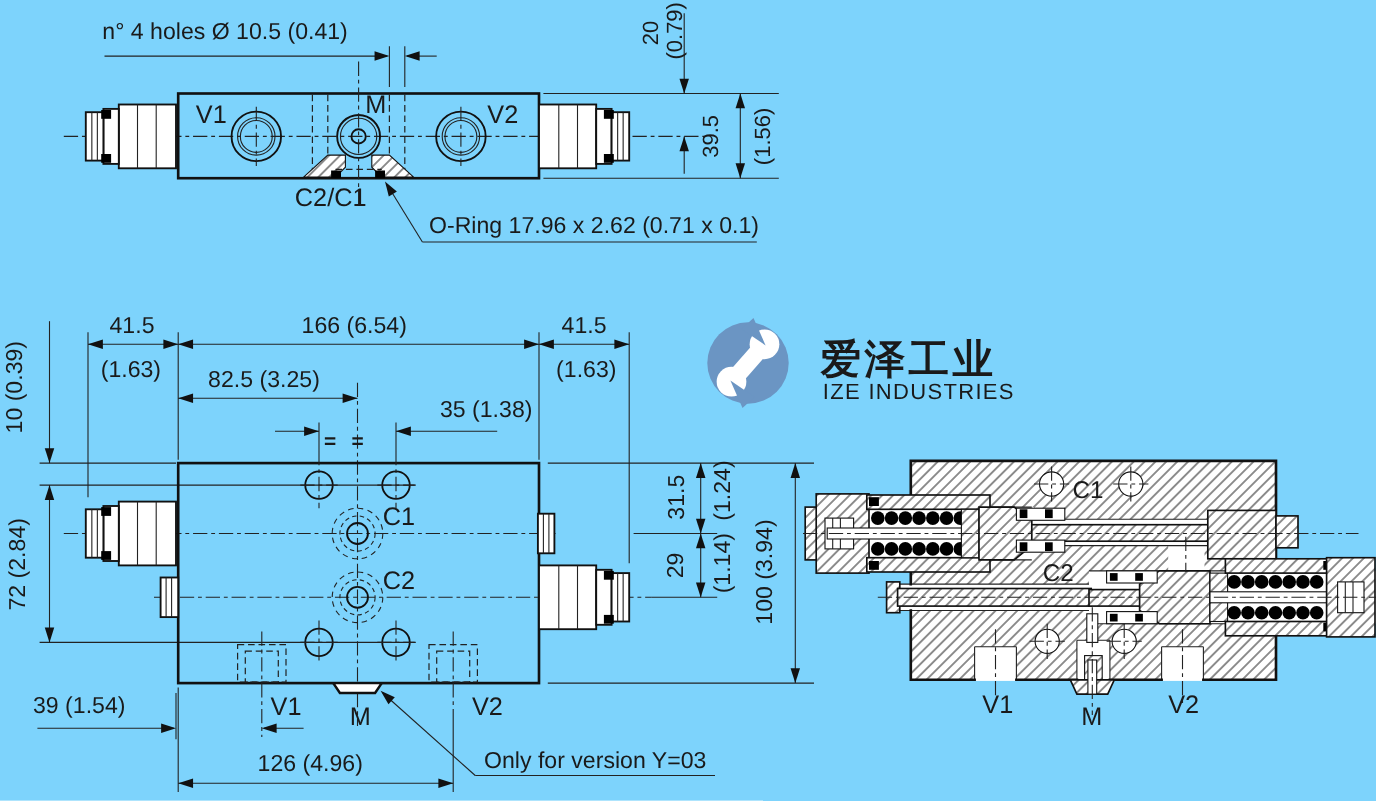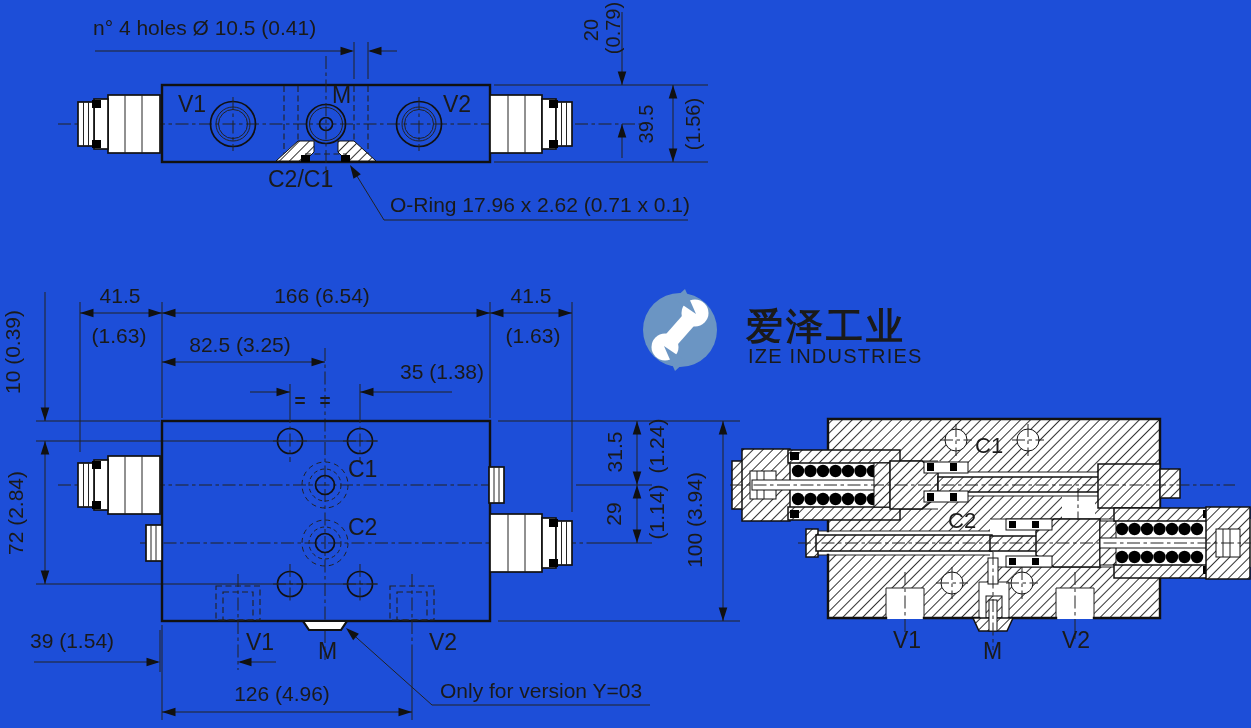--- a/index.html
+++ b/index.html
@@ -1,16 +1,16 @@
 <!DOCTYPE html>
 <html><head>
 <meta charset="utf-8">
 <style>
   html,body{margin:0;padding:0;background:#fff;}
-  #stage{position:relative;width:1251px;height:728px;background:#1d4ed8;overflow:hidden;}
+  #stage{position:relative;width:1251px;height:728px;background:#7dd3fc;overflow:hidden;}
   svg{display:block}
   svg text{font-family:"Liberation Sans","DejaVu Sans",sans-serif;fill:#1a1a1a;}
   .ol{fill:none;stroke:#111;stroke-width:2.4;stroke-linecap:square}
   .ml{fill:none;stroke:#111;stroke-width:1.7}
   .mlw{fill:#fff;stroke:#111;stroke-width:1.7}
   .hat{fill:url(#hatch);stroke:#111;stroke-width:1.5}
   .hatl{fill:url(#hatch);stroke:#111;stroke-width:1}
   .tl{fill:none;stroke:#222;stroke-width:1}
   .w1{fill:#fff;stroke:#111;stroke-width:1}
   .cl{fill:none;stroke:#222;stroke-width:1;stroke-dasharray:13 3.5 3.5 3.5}

